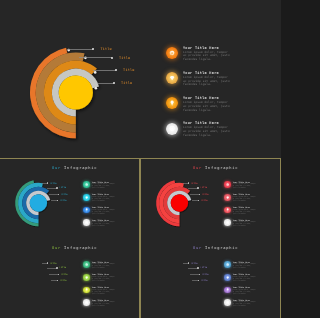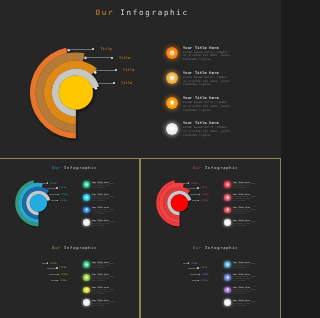--- a/index.html
+++ b/index.html
@@ -27,21 +27,20 @@
 
 <div class="page">
     <div class="gborder" style="left: 0px; top: 0px; width: 281px; height: 1.6px; background: rgb(142, 133, 82);"></div>
     <div class="gborder" style="left: 0px; top: 316.4px; width: 281px; height: 1.6px; background: rgb(142, 133, 82);"></div>
     <div class="gborder" style="left: 0px; top: 0px; width: 1.6px; height: 318px; background: rgb(142, 133, 82);"></div>
     <div class="gborder" style="left: 279.4px; top: 0px; width: 1.6px; height: 318px; background: rgb(142, 133, 82);"></div>
     <div class="gborder" style="left: 0px; top: 157.6px; width: 281px; height: 1.6px; background: rgb(142, 133, 82);"></div>
     <div class="gborder" style="left: 0px; top: 237.6px; width: 281px; height: 1.6px; background: rgb(142, 133, 82);"></div>
     <div class="gborder" style="left: 139.4px; top: 157.6px; width: 1.6px; height: 160px; background: rgb(142, 133, 82);"></div>
     <div class="panel" style="left: 0px; top: 0px; width: 281px; height: 157.6px; background: rgb(38, 38, 38);">
-      <div class="ptitle" style="left: 95.5px; top: 8px; font-size: 7.5px; letter-spacing: 1.7px;"><span style="color: rgb(224, 140, 42);">Our</span><span> Infographic</span></div>
       <div style="position: absolute; left: 0px; top: 0px; width: 1px; height: 1px;">
         <svg viewBox="0 0 281 157.6" width="281.00" height="157.60" class="donutsvg">
           <defs>
             <filter id="d0" x="-40%" y="-40%" width="180%" height="180%">
               <feDropShadow dx="1.4" dy="2.0" stdDeviation="1.4" flood-color="#000" flood-opacity="0.55"></feDropShadow>
             </filter>
           </defs>
           <g filter="url(#d0)">
             <path d="M66.04 47.75A45.8 45.8 0 0 0 75.80 138.30L75.80 132.60A40.1 40.1 0 0 1 67.26 53.32Z" fill="#E8762A"></path>
             <path d="M84.48 53.35A40.1 40.1 0 1 0 75.80 132.60L75.80 124.40A31.9 31.9 0 1 1 82.70 61.36Z" fill="#B47A37"></path>

